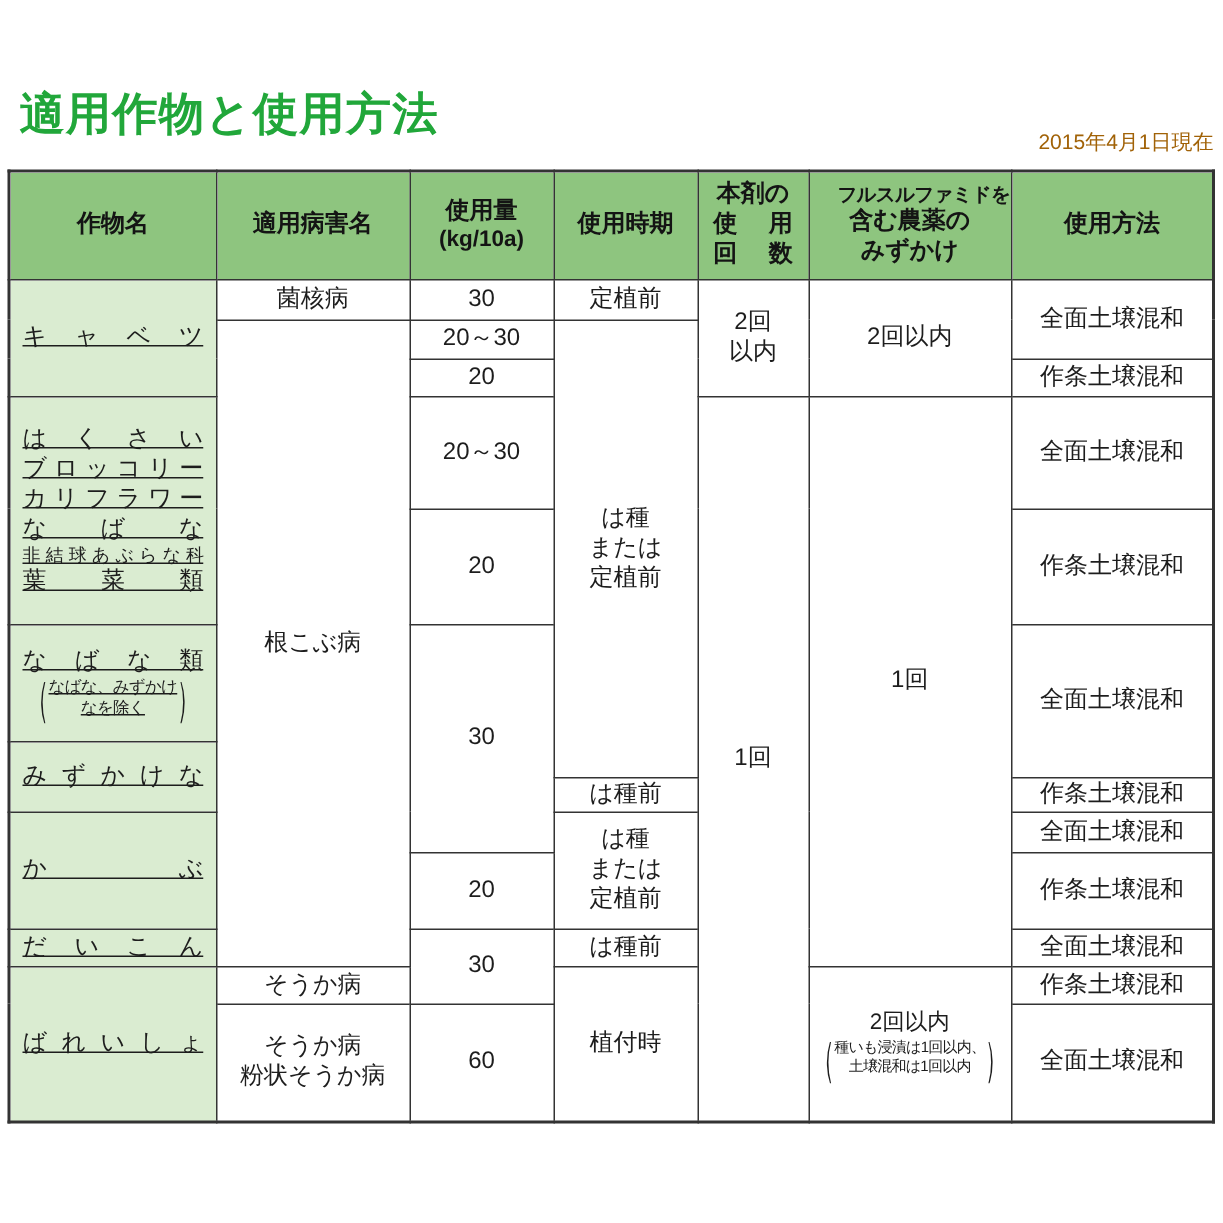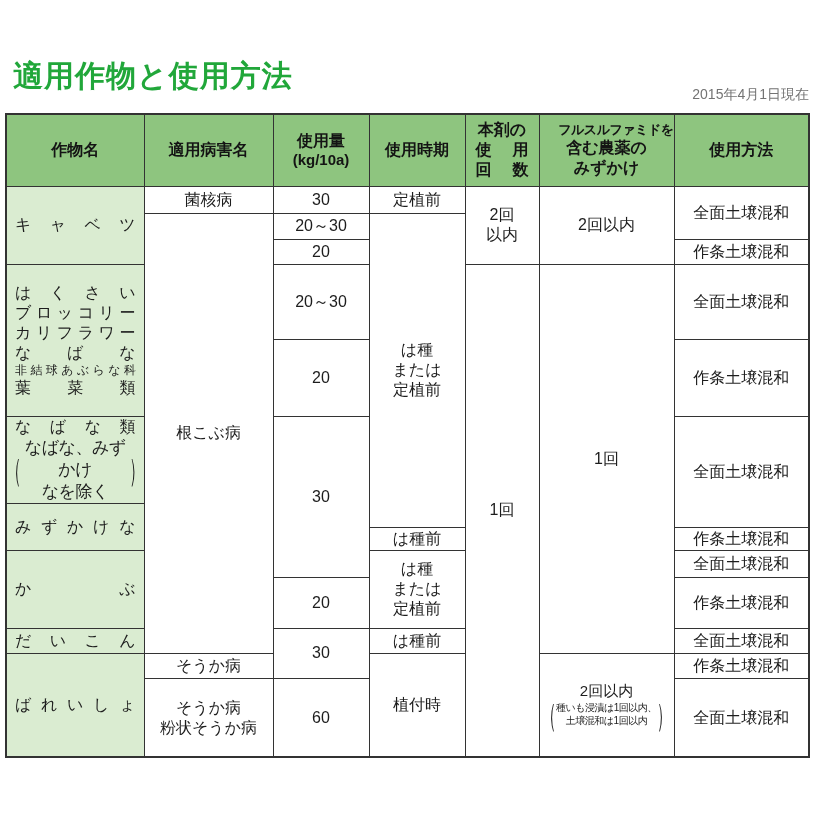--- a/index.html
+++ b/index.html
@@ -8,21 +8,21 @@
     font-family:"Liberation Sans","DejaVu Sans",sans-serif;color:#1d1d1d;
     overflow:hidden;
   }
   .page-title{
     position:absolute;left:13px;top:56px;
     font-size:30px;font-weight:bold;color:#21a73a;letter-spacing:1px;
     white-space:nowrap;
   }
   .date-note{
     position:absolute;right:6px;top:86px;
-    font-size:14px;color:#737373;white-space:nowrap;
+    font-size:14px;color:#a16207;white-space:nowrap;
   }
   table.usage{
     position:absolute;left:5px;top:113px;width:803px;
     border-collapse:collapse;table-layout:fixed;
     border:2px solid #333333;
   }
   th,td{
     border:1px solid #333333;padding:0;
     text-align:center;vertical-align:middle;
     font-size:16px;line-height:1.25;overflow:hidden;
@@ -30,29 +30,29 @@
   thead tr{height:72px;}
   th{background:#8ec57f;font-weight:bold;color:#141414;}
   td.crop{background:#daecd1;}
   
   tr.br1{height:27px}  tr.br2{height:26px}  tr.br3{height:25px}
   tr.br4{height:75px}  tr.br5{height:77px}  tr.br6{height:78px}
   tr.br7{height:24px}  tr.br8{height:23px}  tr.br9{height:27px}
   tr.br10{height:51px} tr.br11{height:25px} tr.br12{height:25px}
   tr.br13{height:79px}
   
-  .jl{text-align:justify;text-align-last:justify;padding:0 8px;}
+  .jl{text-align:justify;text-align-last:justify;padding:0 8px;text-decoration:underline;}
   .hjl{text-align:justify;text-align-last:justify;padding:0 10px;font-family:Liberation Serif, serif;}
   .sm{font-size:12px;letter-spacing:-0.5px;}
   .hsm{font-size:13px;letter-spacing:-0.5px;text-align:right;}
   .ksub{font-size:15px;}
   
   .parenrow{display:flex;align-items:center;justify-content:center;}
   .bp{display:inline-block;font-size:14px;line-height:1;transform:scaleY(2.3);flex:0 0 auto;}
-  .ptx{font-size:17px;line-height:1.3;letter-spacing:-0.5px;}
+  .ptx{font-size:11px;line-height:1.3;letter-spacing:-0.5px;text-decoration:underline;}
   .ptx2{font-size:10px;line-height:1.35;letter-spacing:-0.5px;}
   .tmain{font-size:15px;}
 </style>
 </head>
 <body>
 
 <div class="page-title">適用作物と使用方法</div>
 <div class="date-note">2015年4月1日現在</div>
 
 <table class="usage">

